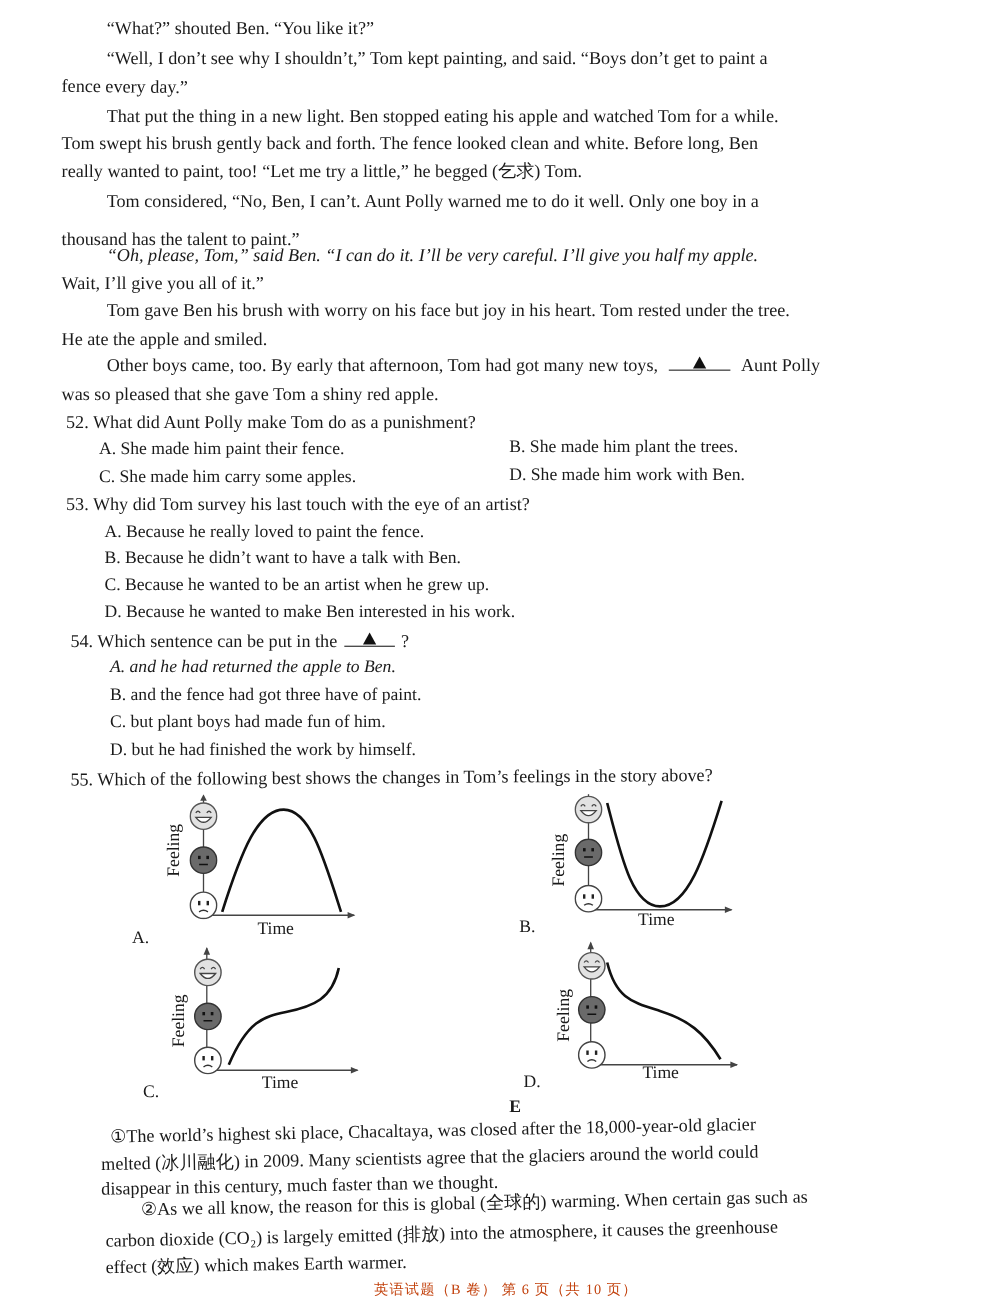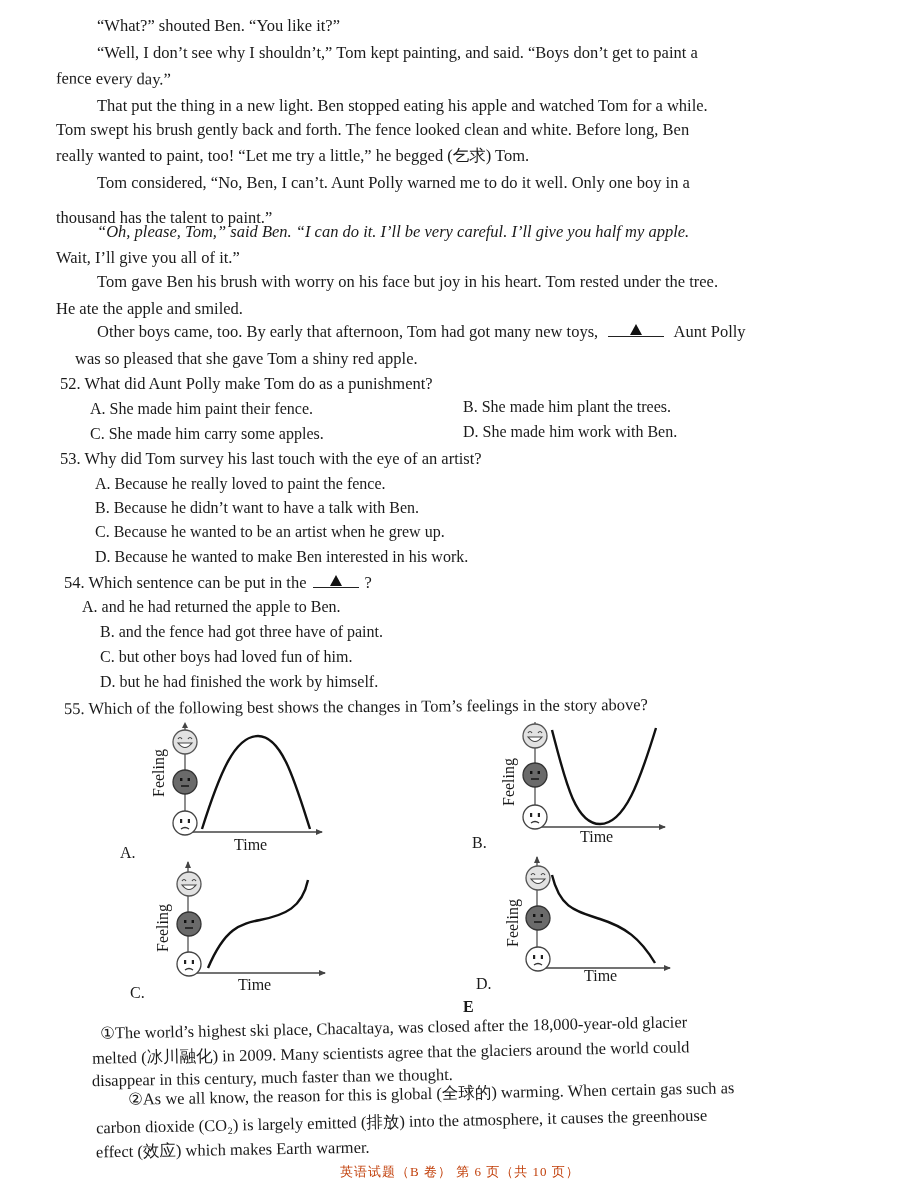--- a/index.html
+++ b/index.html
@@ -41,21 +41,21 @@
   <div class="line flush" style="top:248px;">Wait, I’ll give you all of it.”</div>
 
   <div class="line indent" style="top:272px;">Tom gave Ben his brush with worry on his face but joy in his heart. Tom rested under the tree.</div>
   <div class="line flush" style="top:299px;">He ate the apple and smiled.</div>
 
   <div class="line indent" style="top:322px;">
     <span>Other boys came, too. By early that afternoon, Tom had got many new toys,</span>
     <span class="blank"><span class="tri"></span></span>
     <span>Aunt Polly</span>
   </div>
-  <div class="line flush" style="top:349px;margin-left:19px;">was so pleased that she gave Tom a shiny red apple.</div>
+  <div class="line flush" style="top:349px;">was so pleased that she gave Tom a shiny red apple.</div>
 </div>
 
 <div>
   <div class="line q" style="top:374px;">
     <span>52.</span>
     <span>What did Aunt Polly make Tom do as a punishment?</span>
   </div>
   <div class="line opt" style="top:399px; left:90px;">A. She made him paint their fence.</div>
   <div class="line opt" style="top:397px; left:463px;">B. She made him plant the trees.</div>
   <div class="line opt" style="top:424px; left:90px;">C. She made him carry some apples.</div>
@@ -71,23 +71,23 @@
   <div class="line opt" style="top:498px; left:95px;">B. Because he didn’t want to have a talk with Ben.</div>
   <div class="line opt" style="top:522px; left:95px;">C. Because he wanted to be an artist when he grew up.</div>
   <div class="line opt" style="top:547px; left:95px;">D. Because he wanted to make Ben interested in his work.</div>
 </div>
 
 <div>
   <div class="line q" style="top:573px; left:64px;">
     <span>54.</span>
     <span>Which sentence can be put in the</span><span class="blank" style="width:46px;"><span class="tri"></span></span><span>?</span>
   </div>
-  <div class="line opt" style="top:597px; left:82px;">A. and he had returned the apple to Ben.</div>
+  <div class="line opt" style="top:597px; left:100px;font-style:italic;">A. and he had returned the apple to Ben.</div>
   <div class="line opt" style="top:622px; left:100px;">B. and the fence had got three have of paint.</div>
-  <div class="line opt" style="top:647px; left:100px;">C. but other boys had loved fun of him.</div>
+  <div class="line opt" style="top:647px; left:100px;">C. but plant boys had made fun of him.</div>
   <div class="line opt" style="top:672px; left:100px;">D. but he had finished the work by himself.</div>
 </div>
 
 <div>
   <div class="line q" style="top:697px; left:64px; transform:rotate(-0.4deg);">
     <span>55.</span>
     <span>Which of the following best shows the changes in Tom’s feelings in the story above?</span>
   </div>
 
   <svg width="0" height="0" style="position:absolute">

